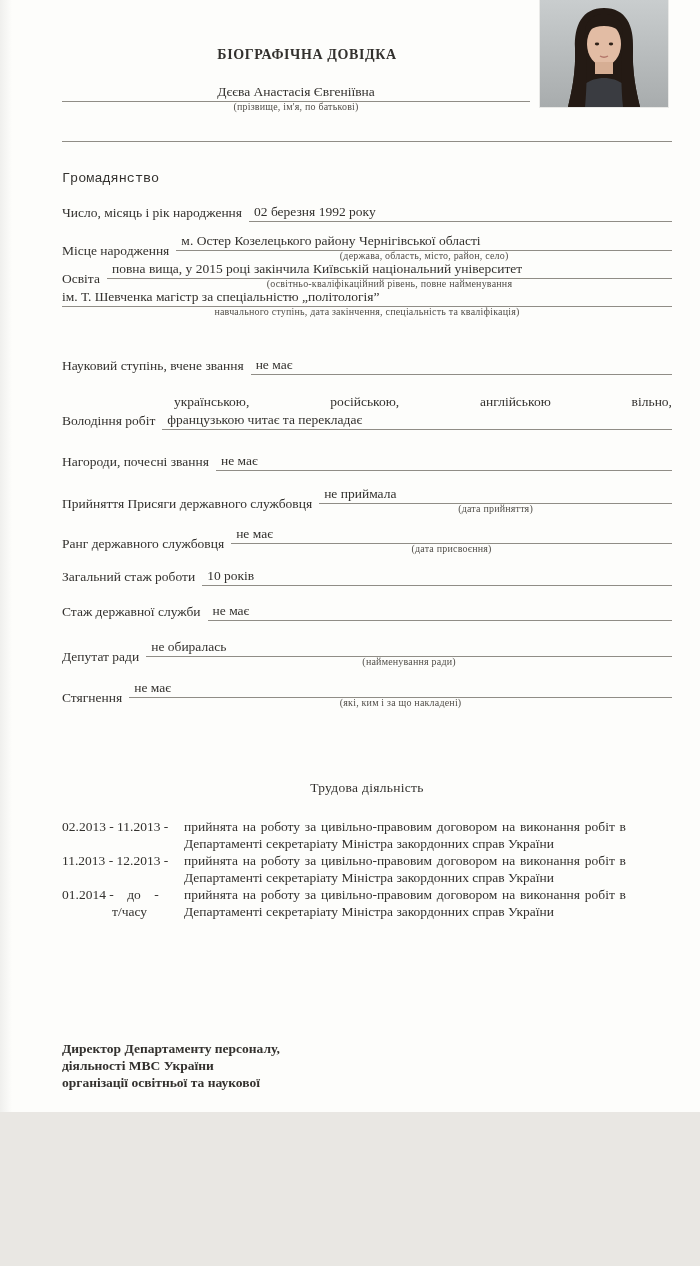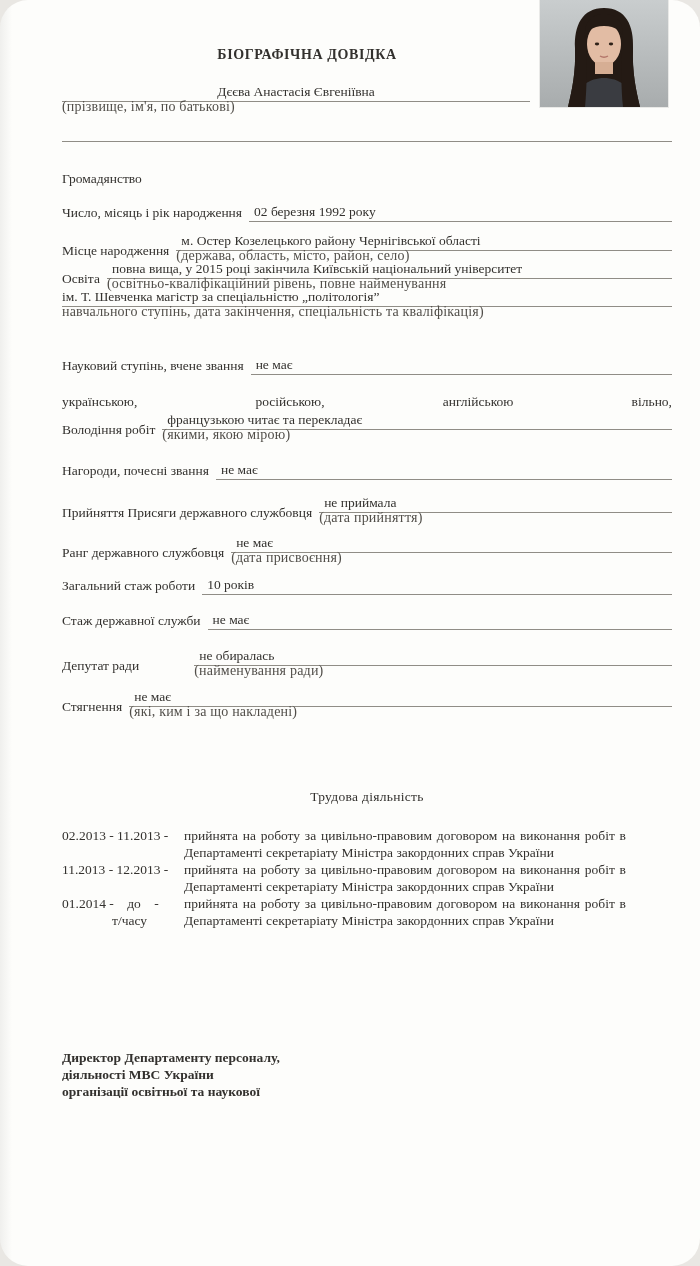--- a/index.html
+++ b/index.html
@@ -3,28 +3,27 @@
 <meta charset="utf-8">
 <style>
   html, body { margin: 0; padding: 0; }
   body {
     width: 700px; height: 1266px;
     background: #e9e7e3;
     font-family: "Liberation Serif", "DejaVu Serif", serif;
   }
   .page {
     position: relative;
-    width: 700px; height: 1266px;
+    width: 700px; height: 1112px;
     background: #fdfdfb;
     color: #33312e;
     font-size: 13.5px;
     padding: 46px 28px 0 62px;
     box-sizing: border-box;
     overflow: hidden;
-    border-radius: 28px;
   }
   .page::before {
     content: ""; position: absolute; left: 0; top: 0; bottom: 0; width: 12px;
     background: linear-gradient(to right, rgba(60,60,55,0.07), rgba(0,0,0,0));
     pointer-events: none;
   }
   .photo {
     position: absolute; top: 0; right: 32px;
     width: 128px; height: 107px;
     box-shadow: 0 0 0 1px rgba(0,0,0,0.08);
@@ -34,55 +33,55 @@
   .title {
     text-align: center;
     font-weight: bold;
     font-size: 14px;
     letter-spacing: 0.6px;
     line-height: 17px;
     margin-right: 120px;
   }
   .caption {
     display: block;
-    font-size: 14px;
+    font-size: 10px;
     line-height: 9px;
     color: #514e49;
-    text-align: left;
+    text-align: center;
     letter-spacing: 0.2px;
   }
   .name-block { margin-top: 20px; width: 468px; text-align: center; }
   .nline { display: block; line-height: 18px; border-bottom: 1px solid #908d86; }
   .pos-block { margin-top: 22px; }
   .pline { display: block; line-height: 18px; border-bottom: 1px solid #908d86; }
   .pline2 { margin-top: 2px; }
   .rule { margin-top: 30px; height: 0; border-bottom: 1px solid #908d86; }
   .frow { display: flex; align-items: flex-end; }
   .flbl { white-space: nowrap; padding-right: 7px; line-height: 18px; }
   .frow > .fval { flex: 1; border-bottom: 1px solid #908d86; padding-left: 5px; line-height: 18px; }
   .fcol { flex: 1; display: flex; flex-direction: column; }
   .fcol > .fval { display: block; border-bottom: 1px solid #908d86; padding-left: 5px; line-height: 18px; }
-  .row-citizenship { margin-top: 28px; }
+  .row-citizenship { margin-top: 28px; font-family: Liberation Mono, monospace; }
   .row-birthdate  { margin-top: 15px; justify-content: space-between; }
   .row-birthplace { margin-top: 10px; }
   .row-education  { margin-top: 0; }
   .edu2 { margin-top: 0; }
   .row-degree { margin-top: 40px; }
   .lang-overflow {
-    margin-top: 18px; 
+    margin-top: 18px; margin-left: 112px;
     line-height: 18px;
     text-align: justify; text-align-last: justify;
   }
   .row-languages { margin-top: 0; }
   .row-awards { margin-top: 22px; }
   .row-oath { margin-top: 14px; }
   .row-rank { margin-top: 12px; }
   .row-total { margin-top: 14px; }
   .row-state { margin-top: 16px; }
-  .row-deputy { margin-top: 17px; gap: 48px; }
+  .row-deputy { margin-top: 17px; }
   .row-penalties { margin-top: 13px; }
   .section-title {
     margin-top: 72px;
     text-align: center;
     font-weight: normal;
     line-height: 17px;
     letter-spacing: 0.3px;
   }
   .entries { margin-top: 22px; margin-right: 46px; }
   .entry { display: flex; }
@@ -162,21 +161,20 @@
   <div class="frow row-degree">
     <span class="flbl">Науковий ступінь, вчене звання</span>
     <span class="fval">не має</span>
   </div>
 
   <div class="lang-overflow">українською, російською, англійською вільно,</div>
   <div class="frow row-languages">
     <span class="flbl">Володіння робіт</span>
     <span class="fcol">
       <span class="fval">французькою читає та перекладає</span>
-      <span class="caption">(якими, якою мірою)</span>
     </span>
   </div>
 
   <div class="frow row-awards">
     <span class="flbl">Нагороди, почесні звання</span>
     <span class="fval">не має</span>
   </div>
 
   <div class="frow row-oath">
     <span class="flbl">Прийняття Присяги державного службовця</span>

